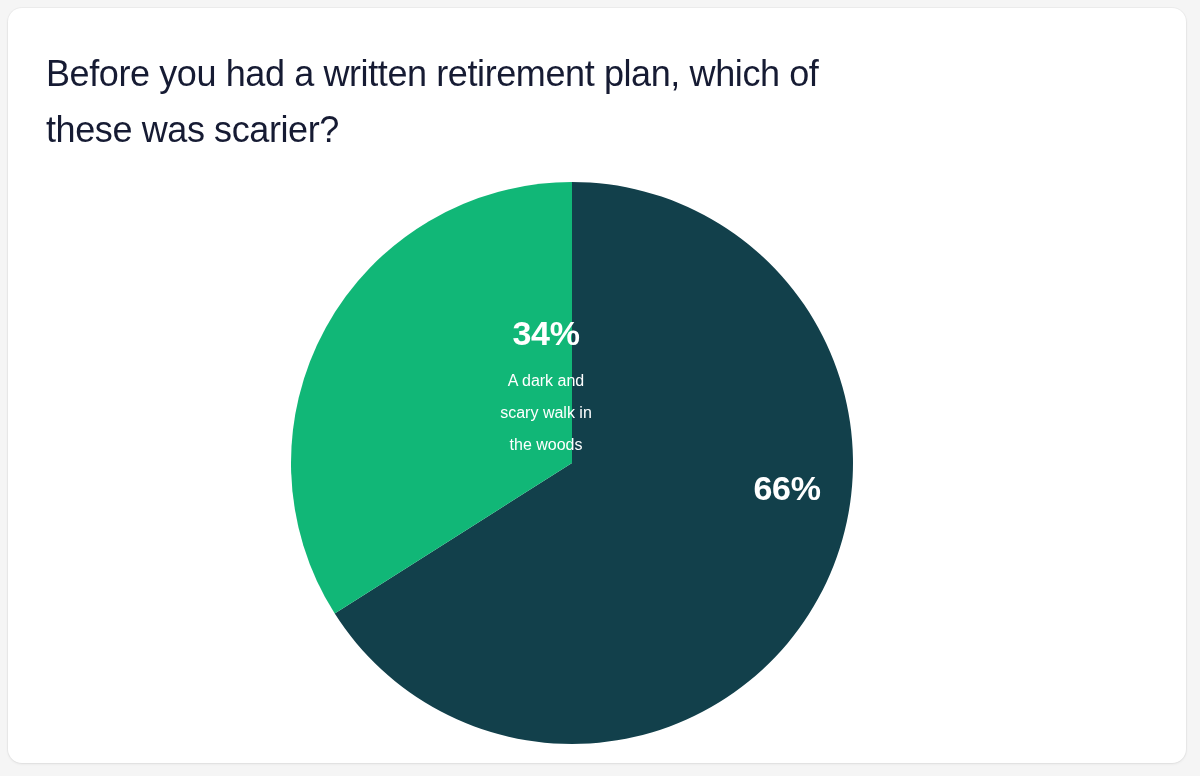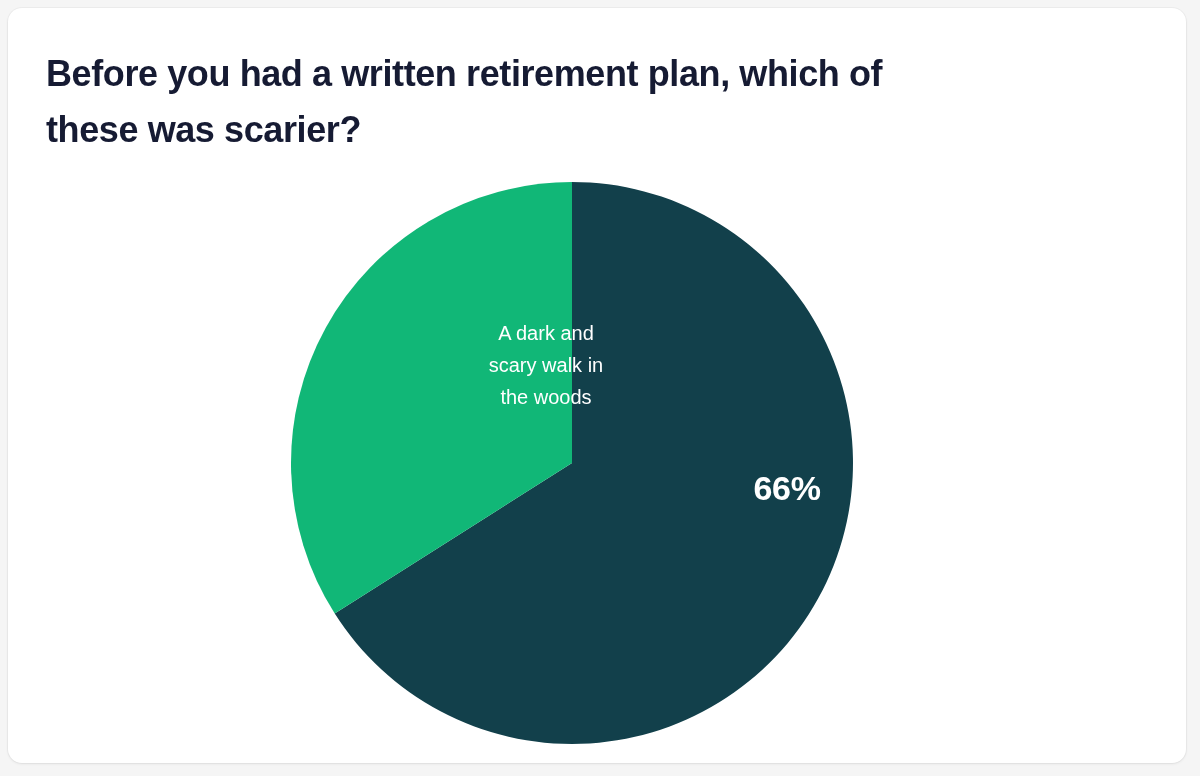--- a/index.html
+++ b/index.html
@@ -24,21 +24,21 @@
     box-shadow: 0 1px 3px rgba(0,0,0,0.07), 0 0 0 1px rgba(0,0,0,0.03);
     overflow: hidden;
   }
   #chart-title {
     position: absolute;
     left: 38px;
     top: 38px;
     width: 860px;
     font-size: 36px;
     line-height: 56px;
-    font-weight: bold;
+    font-weight: normal;
     letter-spacing: -0.4px;
     color: #161b33;
     white-space: pre-line;
   }
   #pie-wrap {
     position: absolute;
     left: 281px;
     top: 172px;
     width: 566px;
     height: 566px;
@@ -55,25 +55,25 @@
     pointer-events: none;
   }
   .slice-pct {
     font-size: 34px;
     font-weight: bold;
     line-height: 40px;
     letter-spacing: -0.3px;
     display: block;
   }
   .slice-name {
-    font-size: 20px;
+    font-size: 16px;
     line-height: 32px;
     font-weight: normal;
     display: block;
-    margin-top: 4px;
+    margin-top: 12px;
     white-space: pre-line;
   }
   #label-green {
     left: 157px;
     top: 133px;
     width: 200px;
   }
   #label-dark {
     left: 405px;
     top: 288px;
@@ -87,20 +87,21 @@
 
   <div id="chart-title" style="color: rgb(22, 27, 51);">Before you had a written retirement plan, which of these was scarier?</div>
 
   <div id="pie-wrap">
     <svg id="pie-svg" viewBox="0 0 566 566">
       <path id="slice-path-0" fill="#12404b" d="M 283 283 L 283.00 2.00 A 281 281 0 1 1 45.74 433.57 Z"></path>
       <path id="slice-path-1" fill="#11b777" d="M 283 283 L 45.74 433.57 A 281 281 0 0 1 283.00 2.00 Z"></path>
     </svg>
 
     <div class="slice-label" id="label-green">
+      <span class="slice-pct">34%</span>
       <span class="slice-name">A dark and
 scary walk in
 the woods</span>
     </div>
 
     <div class="slice-label" id="label-dark">
       <span class="slice-pct">66%</span>
     </div>
   </div>
 

